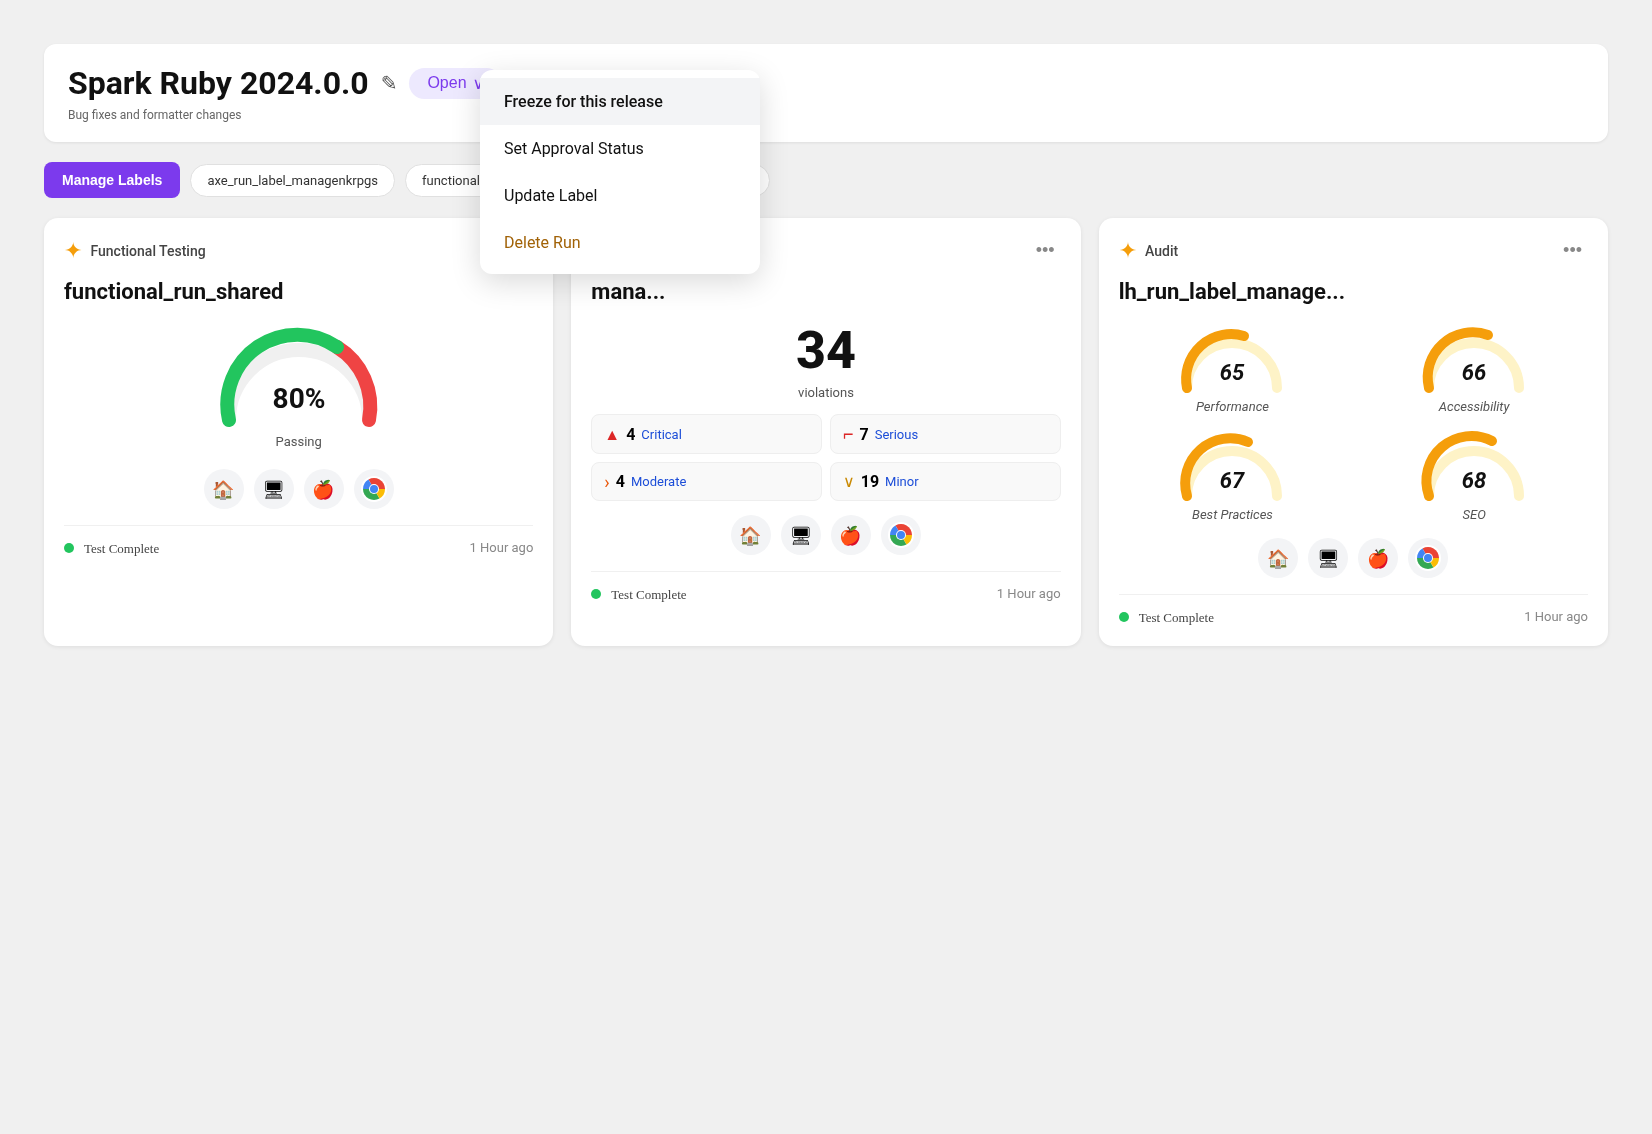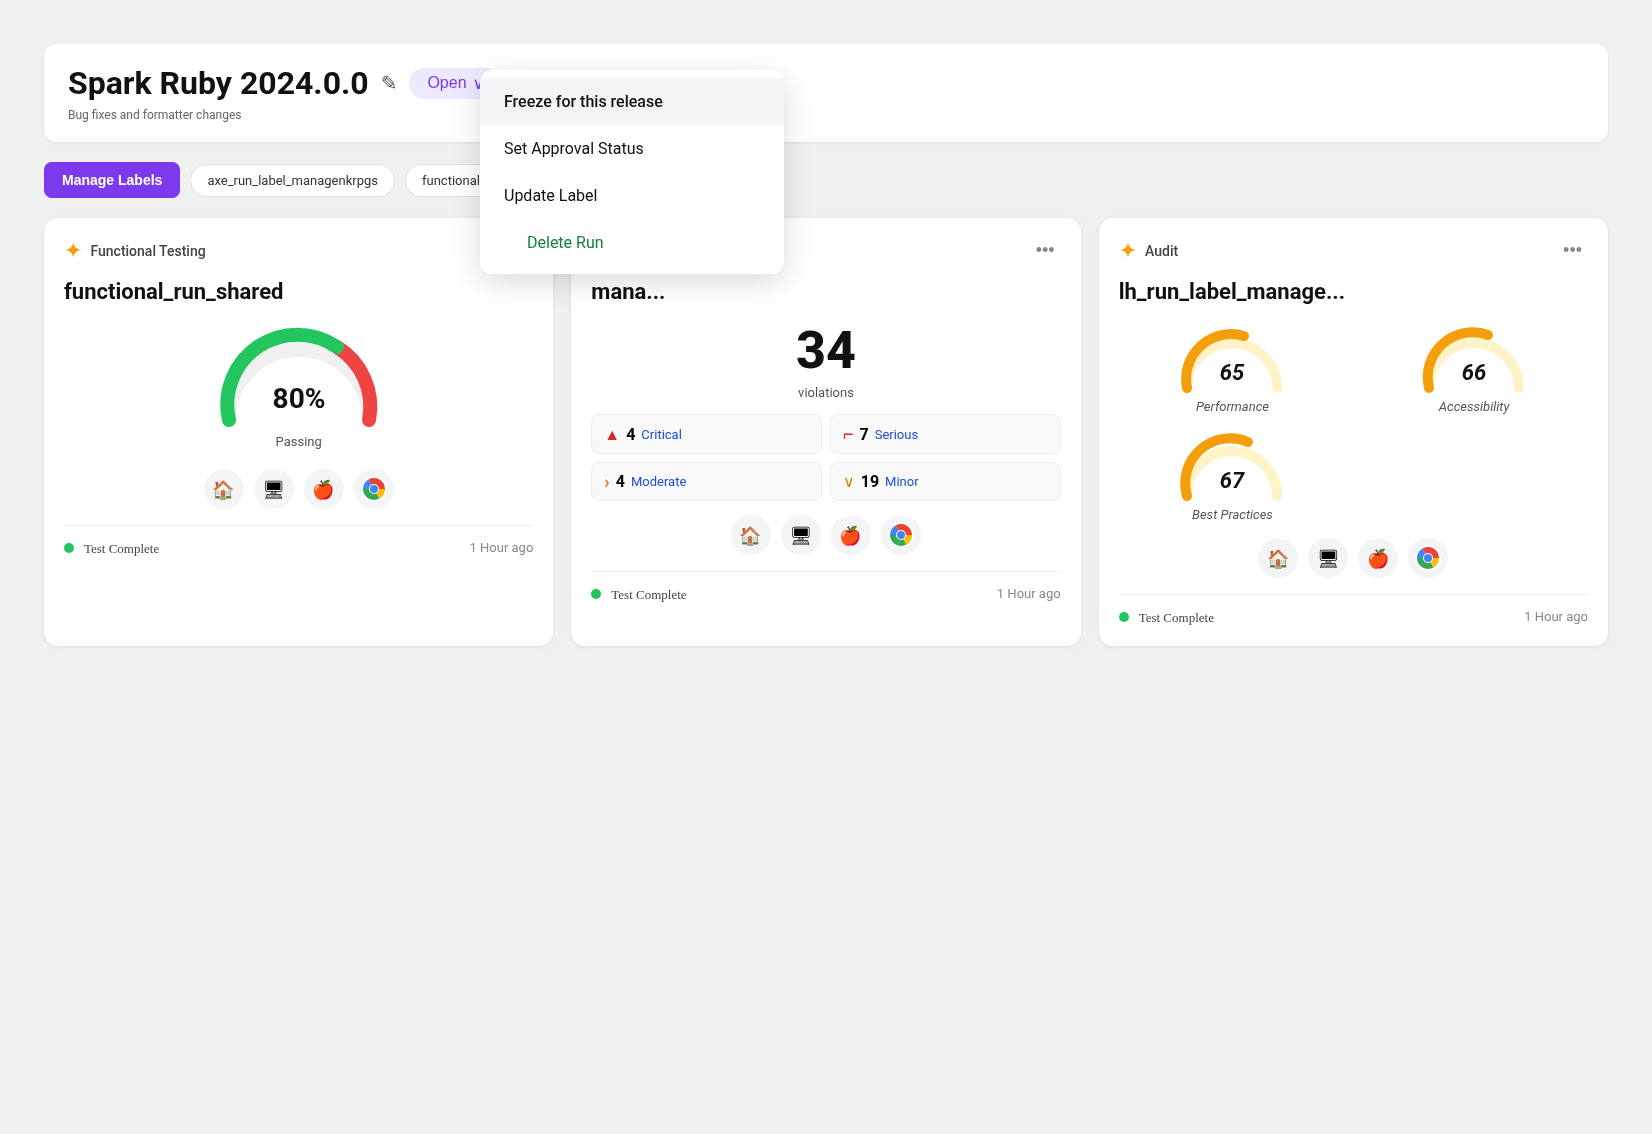--- a/index.html
+++ b/index.html
@@ -240,37 +240,36 @@
       color: #555;
     }
     
     .dropdown-menu {
       position: absolute;
       top: 70px;
       left: 480px;
       background: #fff;
       border-radius: 12px;
       box-shadow: 0 8px 30px rgba(0,0,0,0.15);
-      width: 304px;
+      width: 280px;
       z-index: 100;
       padding: 8px 0;
     }
     .dropdown-item {
       padding: 14px 24px;
       font-size: 16px;
       color: #111;
       cursor: pointer;
     }
     .dropdown-item.active {
       background: #f3f4f6;
       font-weight: 500;
     }
     .dropdown-item.danger {
-      color: #15803d;
-      margin-left: 23px;
+      color: #a16207;
     }
   </style>
 </head>
 <body>
 
 <div class="page-wrapper">
 
   <div class="header-card">
     <div class="header-top">
       <span class="project-title">Spark Ruby 2024.0.0</span>
@@ -432,20 +431,30 @@
           <div class="score-gauge">
             <svg width="110" height="75" viewBox="0 0 110 75">
               <path d="M 10 68 A 45 45 0 0 1 100 68" fill="none" stroke="#fef3c7" stroke-width="10" stroke-linecap="round"></path>
               <path d="M 10 68 A 45 45 0 0 1 71 14" fill="none" stroke="#f59e0b" stroke-width="10" stroke-linecap="round"></path>
               <text x="55" y="60" text-anchor="middle" font-size="22" font-weight="700" fill="#111">67</text>
             </svg>
           </div>
           <span class="score-name">Best Practices</span>
         </div>
 
+        <div class="score-item">
+          <div class="score-gauge">
+            <svg width="110" height="75" viewBox="0 0 110 75">
+              <path d="M 10 68 A 45 45 0 0 1 100 68" fill="none" stroke="#fef3c7" stroke-width="10" stroke-linecap="round"></path>
+              <path d="M 10 68 A 45 45 0 0 1 73 13" fill="none" stroke="#f59e0b" stroke-width="10" stroke-linecap="round"></path>
+              <text x="55" y="60" text-anchor="middle" font-size="22" font-weight="700" fill="#111">68</text>
+            </svg>
+          </div>
+          <span class="score-name">SEO</span>
+        </div>
       </div>
 
       <div class="icons-row">
         <div class="platform-icon">🏠</div>
         <div class="platform-icon">🖥</div>
         <div class="platform-icon">🍎</div>
         <div class="platform-icon">
           <svg width="26" height="26" viewBox="0 0 26 26">
             <circle cx="13" cy="13" r="13" fill="#fff"></circle>
             <path d="M13 13 L24 13 A11 11 0 0 0 7.5 3.5 Z" fill="#ea4335"></path>

